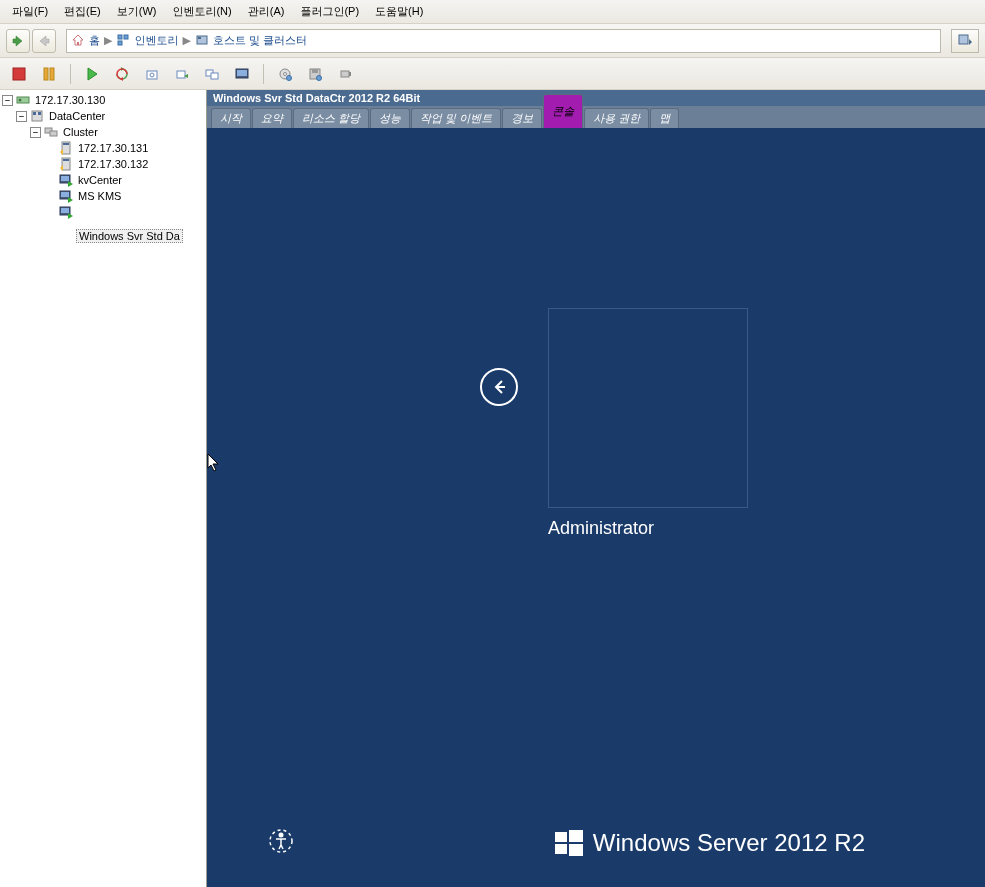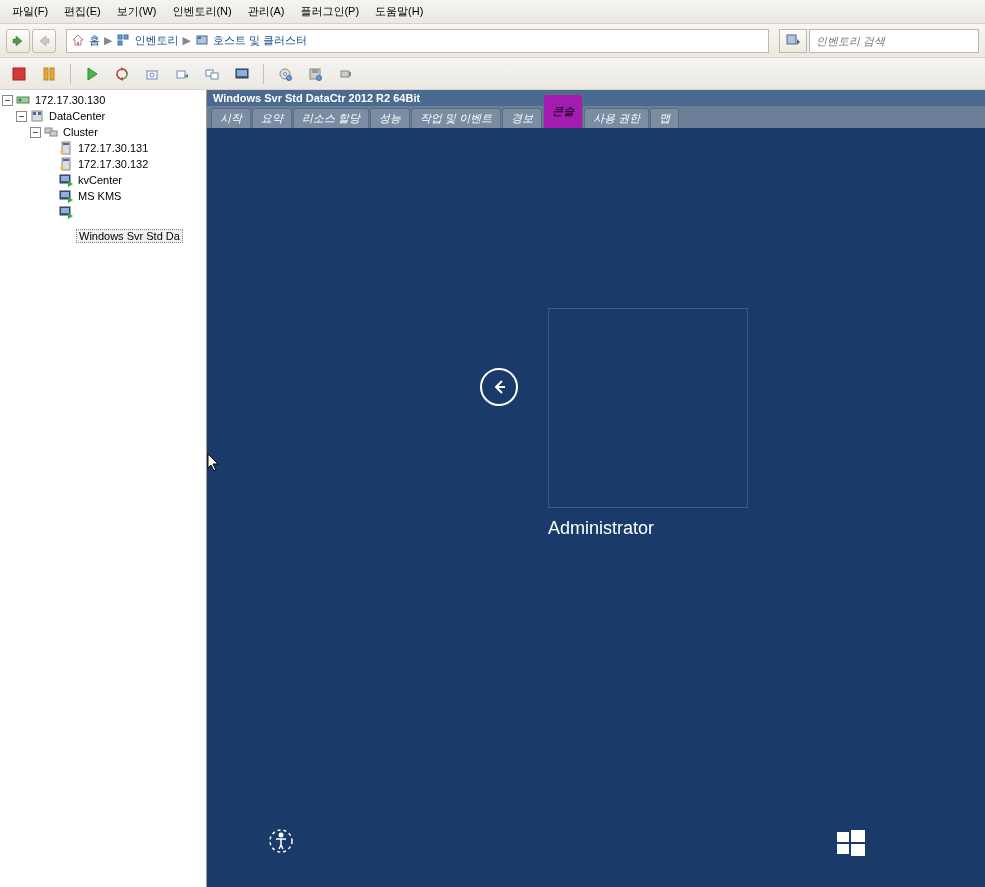--- a/index.html
+++ b/index.html
@@ -100,21 +100,20 @@
         </svg>
     </span>
     <span class="bclink">호스트 및 클러스터</span>
   </div>
   <div class="searchbtn">
     <svg width="16" height="16" viewBox="0 0 16 16">
         <rect x="2" y="2" width="9" height="9" fill="#b0c4de" stroke="#4a6a8a"></rect>
         <path d="M12 6 L15 9 L12 12" fill="#4a6a8a"></path>
       </svg>
   </div>
-  <input class="searchbox" placeholder="인벤토리 검색" style="">
 </div>
 
 <div class="toolbar">
   <div class="tbtn">
       <svg width="14" height="14">
         <rect x="1" y="1" width="12" height="12" fill="#d43a3a" stroke="#a02020"></rect>
       </svg>
     </div>
   <div class="tbtn">
       <svg width="14" height="14">
@@ -312,20 +311,21 @@
         </svg>
       </div>
 
       <div class="ws-brand">
         <svg width="28" height="28" viewBox="0 0 28 28">
           <rect x="0" y="3" width="12" height="10" fill="#fff"></rect>
           <rect x="14" y="1" width="14" height="12" fill="#fff"></rect>
           <rect x="0" y="15" width="12" height="10" fill="#fff"></rect>
           <rect x="14" y="15" width="14" height="12" fill="#fff"></rect>
         </svg>
+        <span><span>Windows Server</span> <span>2012</span> <span class="r2">R2</span></span>
       </div>
 
       <svg class="cursor" width="16" height="20">
         <path d="M1 1 L1 15 L4 12 L7 18 L9 17 L6 11 L11 11 Z" fill="#fff" stroke="#000"></path>
       </svg>
     </div>
   </div>
 </div>
 
 </body></html>

